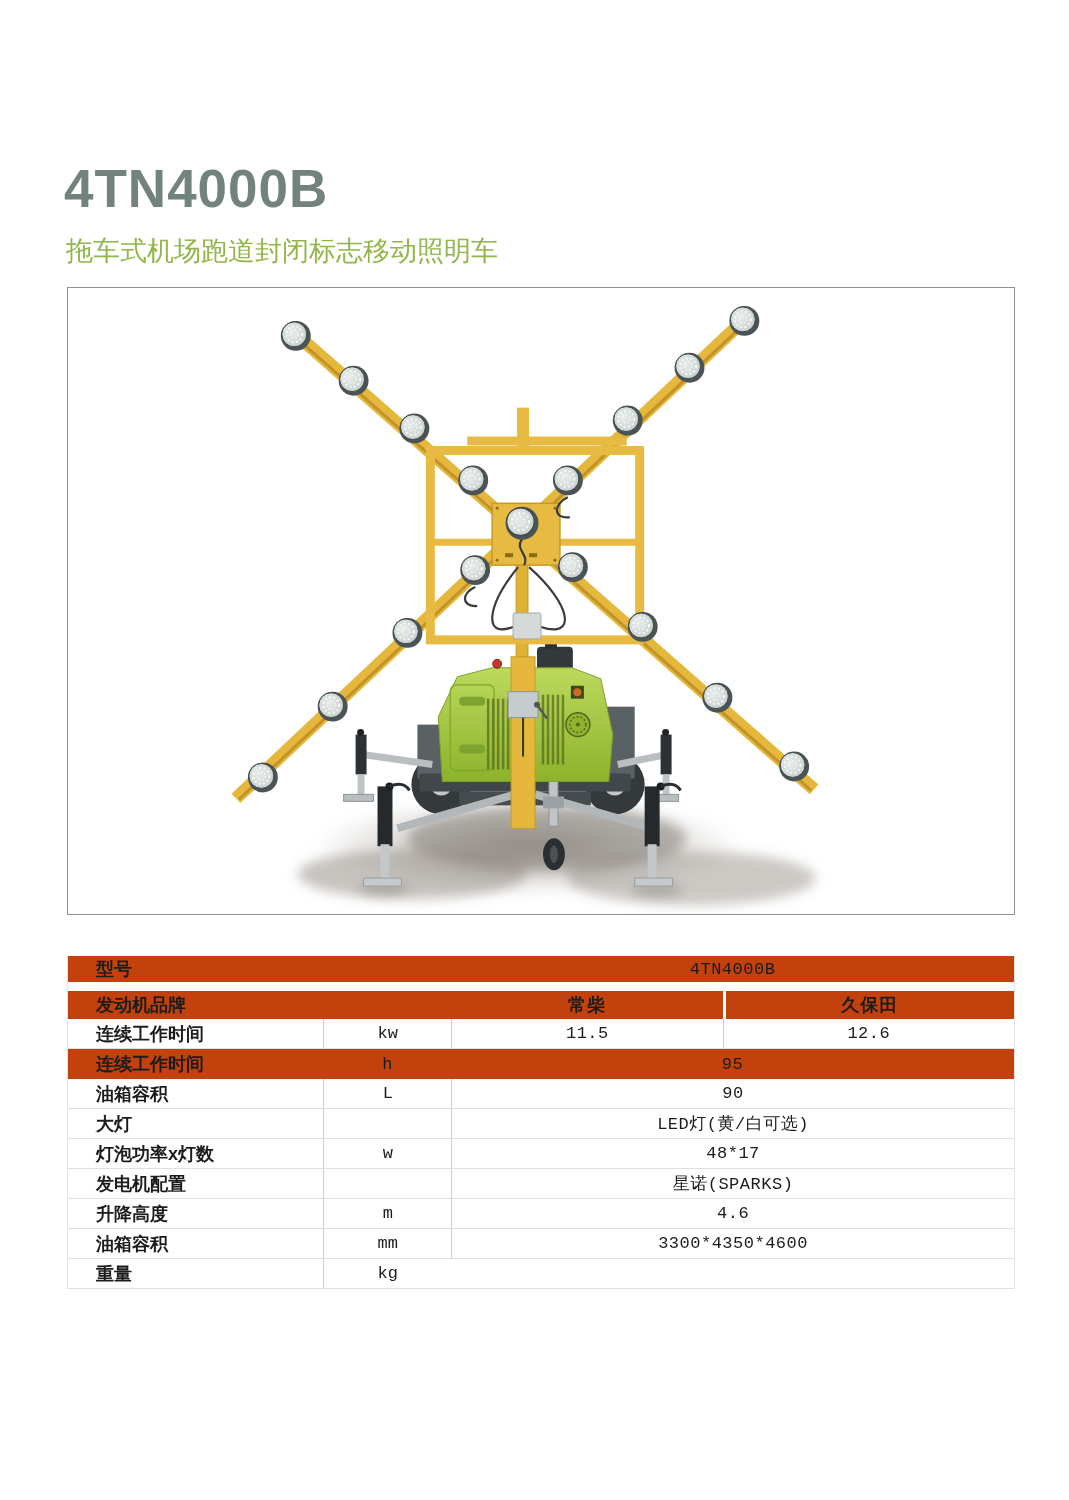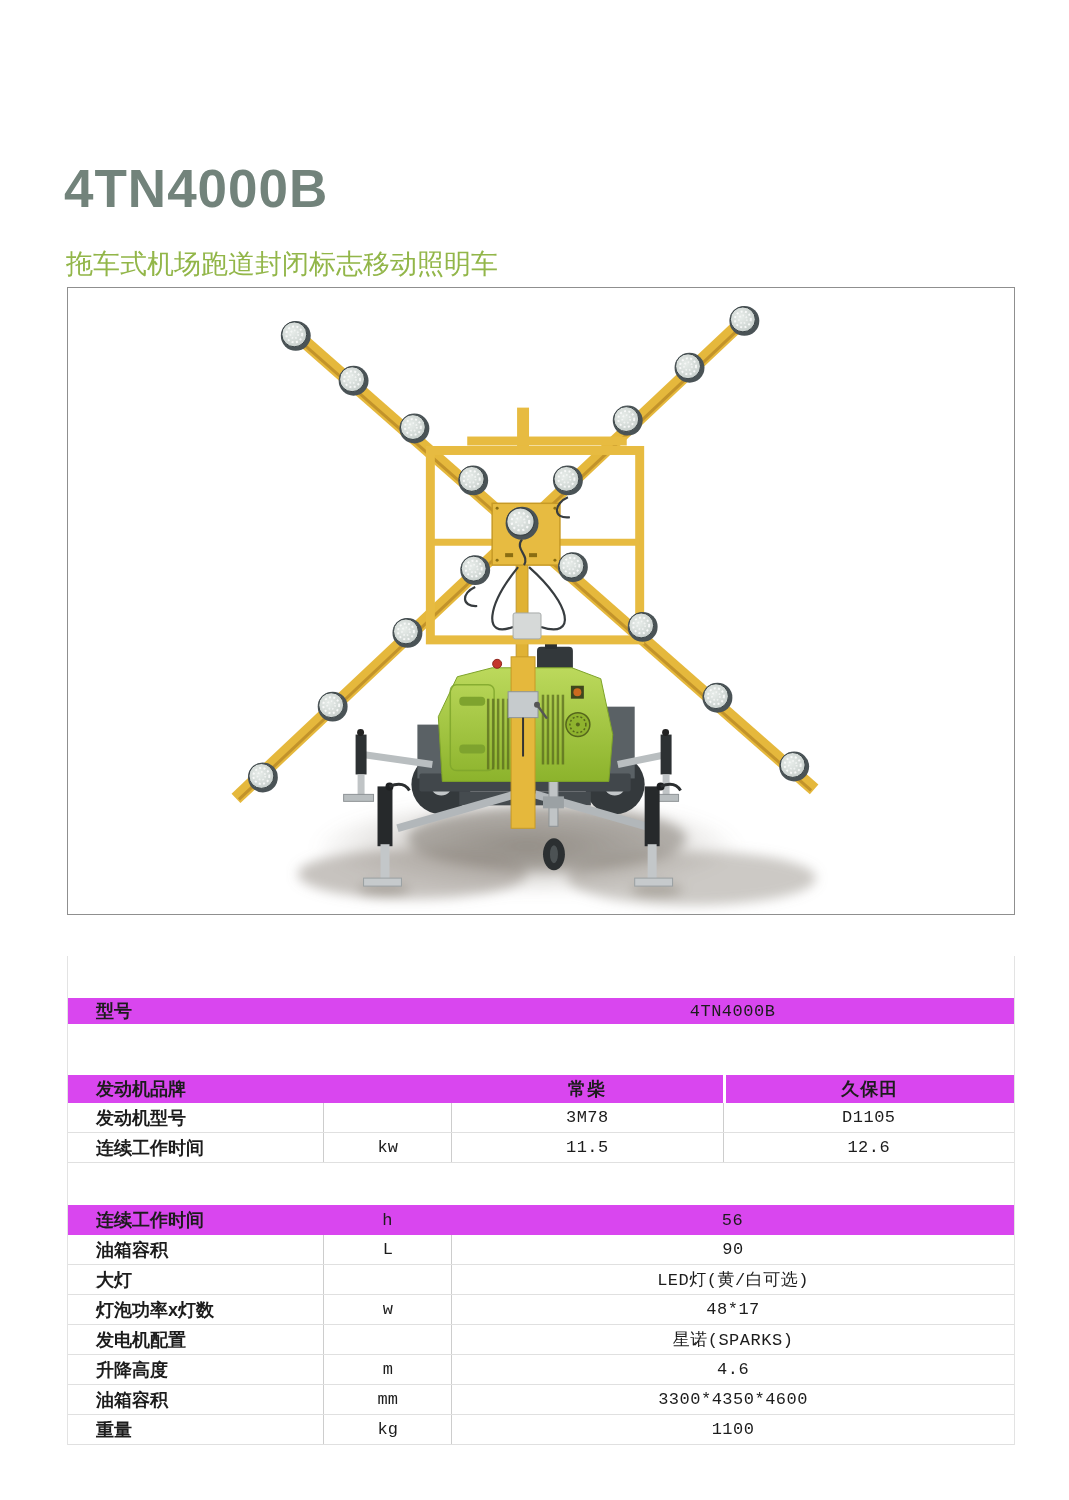--- a/index.html
+++ b/index.html
@@ -1,29 +1,29 @@
 <!DOCTYPE html>
 <html><head>
 <meta charset="utf-8">
 <style>
   html,body{margin:0;padding:0;background:#ffffff;}
   *{box-sizing:border-box;}
   .page{position:relative;width:1037px;height:1500px;background:#ffffff;overflow:hidden;
         font-family:"Liberation Sans","DejaVu Sans",sans-serif;color:#1c1c1c;}
   .title{position:absolute;left:64px;top:158px;font-size:53px;font-weight:bold;
          color:#72837b;letter-spacing:1px;}
-  .subtitle{position:absolute;left:66px;top:246px;font-size:27px;color:#92b649;}
+  .subtitle{position:absolute;left:66px;top:233px;font-size:27px;color:#92b649;}
   .photo-frame{position:absolute;left:67px;top:287px;width:948px;height:628px;
                border:1px solid #8f8f8f;background:#ffffff;}
   .photo-frame svg{display:block;width:100%;height:100%;}
   .spec-table{position:absolute;left:67px;top:956px;width:948px;
               border-left:1px solid #e3e3e3;border-right:1px solid #e3e3e3;}
   .row{display:flex;align-items:center;height:30px;}
   .row.white{background:#ffffff;border-bottom:1px solid #e0e0e0;}
-  .row.gray{background:#d946ef;margin-top:42px;}
+  .row.gray{background:#c2410c;}
   .row.merged{height:26px;}
   .row.brand{height:28px;}
   .row-gap{height:9px;background:#ffffff;}
   .c-label,.c-labelwide{font-weight:bold;font-size:18px;padding-left:28px;}
   .c-label{width:27%;}
   .c-labelwide{width:40.5%;}
   .c-unit{width:13.5%;font-size:17px;
           font-family:"Liberation Mono","DejaVu Sans Mono",monospace;}
   .c-val{width:59.5%;text-align:center;}
   .c-v1{width:28.7%;text-align:left;}
@@ -241,35 +241,29 @@
         <div class="c-labelwide">型号</div>
         <div class="c-val">4TN4000B</div>
       </div>
       <div class="row-gap"></div>
       <div class="row gray brand">
         <div class="c-labelwide">发动机品牌</div>
         <div class="c-v1">常柴</div>
         <div class="c-v2">久保田</div>
       </div>
       <div class="row white split">
-        <div class="c-label">发动机型号</div>
-        <div class="c-unit"></div>
-        <div class="c-v1">3M78</div>
-        <div class="c-v2">D1105</div>
-      </div>
-      <div class="row white split">
         <div class="c-label">连续工作时间</div>
         <div class="c-unit">kw</div>
         <div class="c-v1">11.5</div>
         <div class="c-v2">12.6</div>
       </div>
       <div class="row gray full">
         <div class="c-label">连续工作时间</div>
         <div class="c-unit">h</div>
-        <div class="c-val">56</div>
+        <div class="c-val">95</div>
       </div>
       <div class="row white full">
         <div class="c-label">油箱容积</div>
         <div class="c-unit">L</div>
         <div class="c-val">90</div>
       </div>
       <div class="row white full">
         <div class="c-label">大灯</div>
         <div class="c-unit"></div>
         <div class="c-val">LED灯(黄/白可选)</div>
@@ -290,17 +284,16 @@
         <div class="c-val">4.6</div>
       </div>
       <div class="row white full">
         <div class="c-label">油箱容积</div>
         <div class="c-unit">mm</div>
         <div class="c-val">3300*4350*4600</div>
       </div>
       <div class="row white full">
         <div class="c-label">重量</div>
         <div class="c-unit">kg</div>
-        <div class="c-val">1100</div>
       </div>
     </div>
 
 </div>
 
 </body></html>

